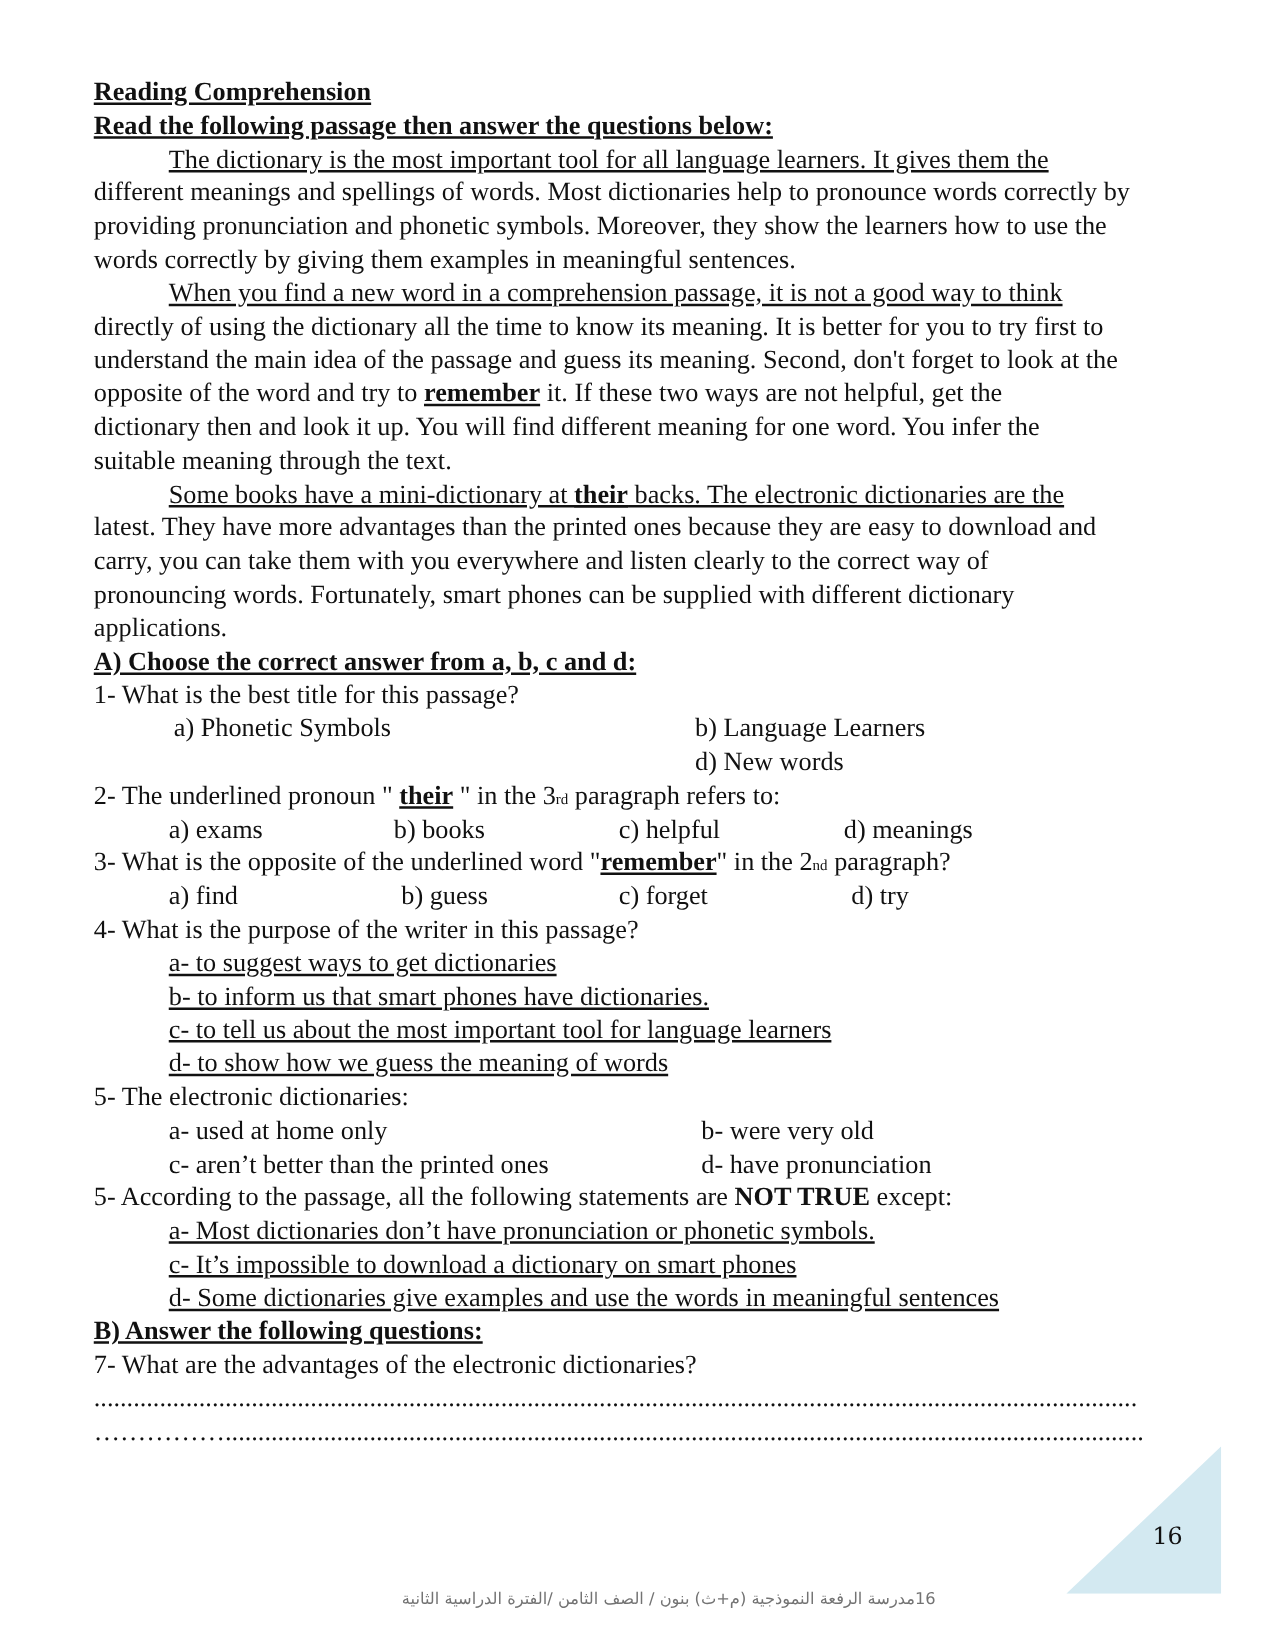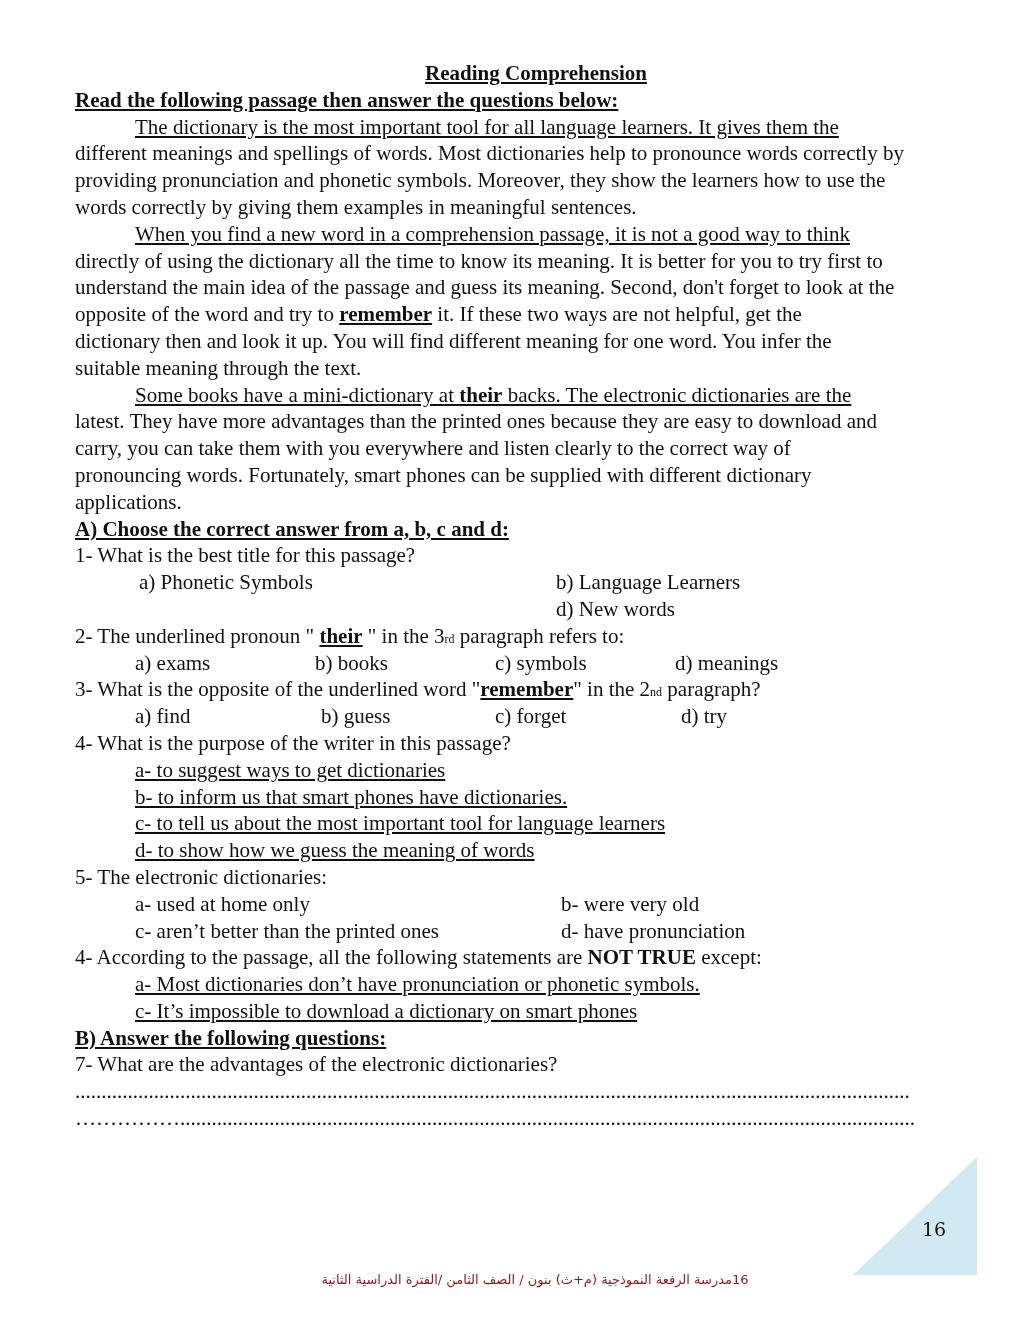--- a/index.html
+++ b/index.html
@@ -1,30 +1,30 @@
 <!DOCTYPE html>
 <html><head>
 <meta charset="utf-8">
 <style>
   html, body { margin: 0; padding: 0; background: #ffffff; }
   body { width: 1020px; height: 1320px; position: relative; overflow: hidden;
          font-family: "Liberation Serif", serif; color: #111; }
   .page { position: absolute; left: 75px; top: 60px; width: 930px; font-size: 21px; line-height: 26.8px; }
   .line { white-space: nowrap; height: 26.8px; position: relative; }
-  .title { text-align: center; font-weight: bold; text-decoration: underline; width: 922px; }
+  .title { font-weight: bold; text-decoration: underline; width: 922px; }
   .bold-u { font-weight: bold; text-decoration: underline; }
   .indent { padding-left: 60px; text-decoration: underline; }
   .col { position: absolute; top: 0; }
   .sup { font-size: 12px; }
   .dots { letter-spacing: 0px; overflow: hidden; width: 875px; }
   .dots2 { overflow: hidden; width: 875px; }
   .tri { position: absolute; left: 853px; top: 1157px; width: 124px; height: 118px; }
   .pagenum { position: absolute; left: 922px; top: 1218px; font-family: "DejaVu Serif", serif; font-size: 19px; color: #111; }
   .footer { position: absolute; left: 300px; top: 1272px; width: 470px; text-align: center;
-            font-family: "DejaVu Sans", sans-serif; font-size: 13px; direction: rtl; color: #7f1d1d; }
+            font-family: "DejaVu Sans", sans-serif; font-size: 13px; direction: rtl; color: #737373; }
 </style>
 </head>
 <body>
 
 <div class="page">
   <div class="line title">Reading Comprehension</div>
   <div class="line bold-u">Read the following passage then answer the questions below:</div>
 
   <div>
     <div class="line indent">The dictionary is the most important tool for all language learners. It gives them the</div>
@@ -54,21 +54,21 @@
     <span class="col" style="left:481px">b) Language Learners</span>
   </div>
   <div class="line">
     <span class="col" style="left:481px">d) New words</span>
   </div>
 
   <div class="line"><span>2- The underlined pronoun " </span><span class="bold-u">their</span><span> " in the 3</span><span class="sup">rd</span><span> paragraph refers to:</span></div>
   <div class="line">
     <span class="col" style="left:60px">a) exams</span>
     <span class="col" style="left:240px">b) books</span>
-    <span class="col" style="left:420px">c) symbols</span>
+    <span class="col" style="left:420px">c) helpful</span>
     <span class="col" style="left:600px">d) meanings</span>
   </div>
 
   <div class="line"><span>3- What is the opposite of the underlined word "</span><span class="bold-u">remember</span><span>" in the 2</span><span class="sup">nd</span><span> paragraph?</span></div>
   <div class="line">
     <span class="col" style="left:60px">a) find</span>
     <span class="col" style="left:246px">b) guess</span>
     <span class="col" style="left:420px">c) forget</span>
     <span class="col" style="left:606px">d) try</span>
   </div>
@@ -82,23 +82,24 @@
   <div class="line">5- The electronic dictionaries:</div>
   <div class="line">
     <span class="col" style="left:60px">a- used at home only</span>
     <span class="col" style="left:486px">b- were very old</span>
   </div>
   <div class="line">
     <span class="col" style="left:60px">c- aren’t better than the printed ones</span>
     <span class="col" style="left:486px">d- have pronunciation</span>
   </div>
 
-  <div class="line"><span>4- According to the passage, all the following statements are </span><b>NOT TRUE</b><span> except:</span></div>
+  <div class="line"><span>5- According to the passage, all the following statements are </span><b>NOT TRUE</b><span> except:</span></div>
   <div class="line indent">a- Most dictionaries don’t have pronunciation or phonetic symbols.</div>
   <div class="line indent">c- It’s impossible to download a dictionary on smart phones</div>
+  <div class="line indent">d- Some dictionaries give examples and use the words in meaningful sentences</div>
 
   <div class="line bold-u">B) Answer the following questions:</div>
   <div class="line">7- What are the advantages of the electronic dictionaries?</div>
   <div class="line dots">...............................................................................................................................................................</div>
   <div class="line dots2">……………............................................................................................................................................</div>
 </div>
 
 <svg class="tri" viewBox="0 0 124 118">
   <polygon points="124,0 124,118 0,118" fill="#d3e9f1"></polygon>
 </svg>

